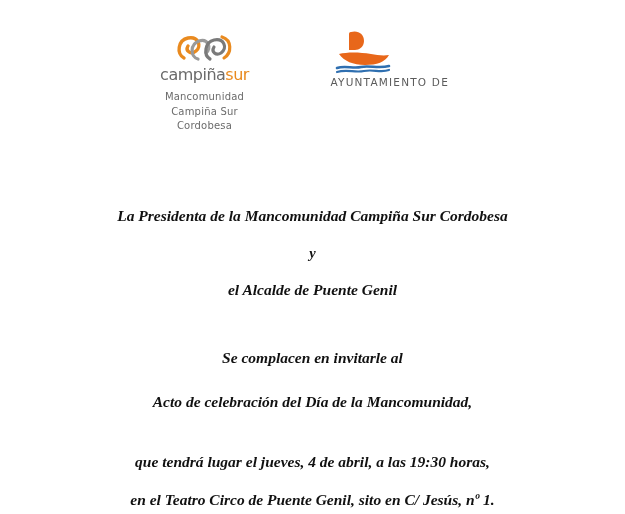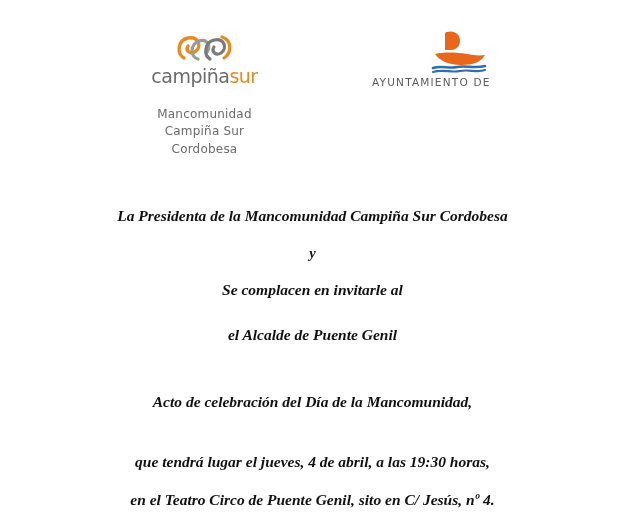--- a/index.html
+++ b/index.html
@@ -37,42 +37,42 @@
     align-items: center;
     width: 140px;
   }
   .spiral-wrap {
     width: 62px;
     height: 36px;
     margin-bottom: 3px;
   }
   .campina-word {
     font-family: "DejaVu Sans", sans-serif;
-    font-size: 19px;
+    font-size: 16px;
     letter-spacing: -0.5px;
     line-height: 1;
     white-space: nowrap;
     text-align: center;
   }
   .campina-word .c-dark { color: #6b6b6b; font-weight: 400; }
   .campina-word .c-orange { color: #e98a1f; font-weight: 400; }
   .campina-sub {
-    margin-top: 20px;
+    margin-top: 7px;
     font-family: "DejaVu Sans", sans-serif;
-    font-size: 12px;
+    font-size: 10px;
     line-height: 1.45;
     color: #6b6b6b;
     text-align: center;
     letter-spacing: 0.2px;
   }
   
   .logo-ayto {
     display: flex;
     flex-direction: column;
-    align-items: flex-end;
+    align-items: flex-start;
     width: 160px;
   }
   .ayto-mark {
     width: 64px;
     height: 46px;
     margin-bottom: 2px;
   }
   .ayto-line1 {
     font-family: "DejaVu Sans", sans-serif;
     font-size: 10.5px;
@@ -152,20 +152,20 @@
         </svg>
       </div>
       <div class="ayto-line1">AYUNTAMIENTO DE</div>
     </div>
 
   </div>
 
   <div class="body-text">
     <div class="line l1">La  Presidenta de la Mancomunidad Campiña Sur Cordobesa</div>
     <div class="line l2">y</div>
+    <div class="line l3">el Alcalde de Puente Genil</div>
     <div class="line l4">Se complacen en invitarle al</div>
-    <div class="line l3">el Alcalde de Puente Genil</div>
     <div class="line l5">Acto de celebración del Día de la Mancomunidad,</div>
     <div class="line l6">que tendrá lugar el jueves, 4 de abril, a las 19:30 horas,</div>
-    <div class="line l7">en el Teatro Circo de Puente Genil, sito en C/ Jesús, nº 4.</div>
+    <div class="line l7">en el Teatro Circo de Puente Genil, sito en C/ Jesús, nº 1.</div>
   </div>
 
 </div>
 
 </body></html>

